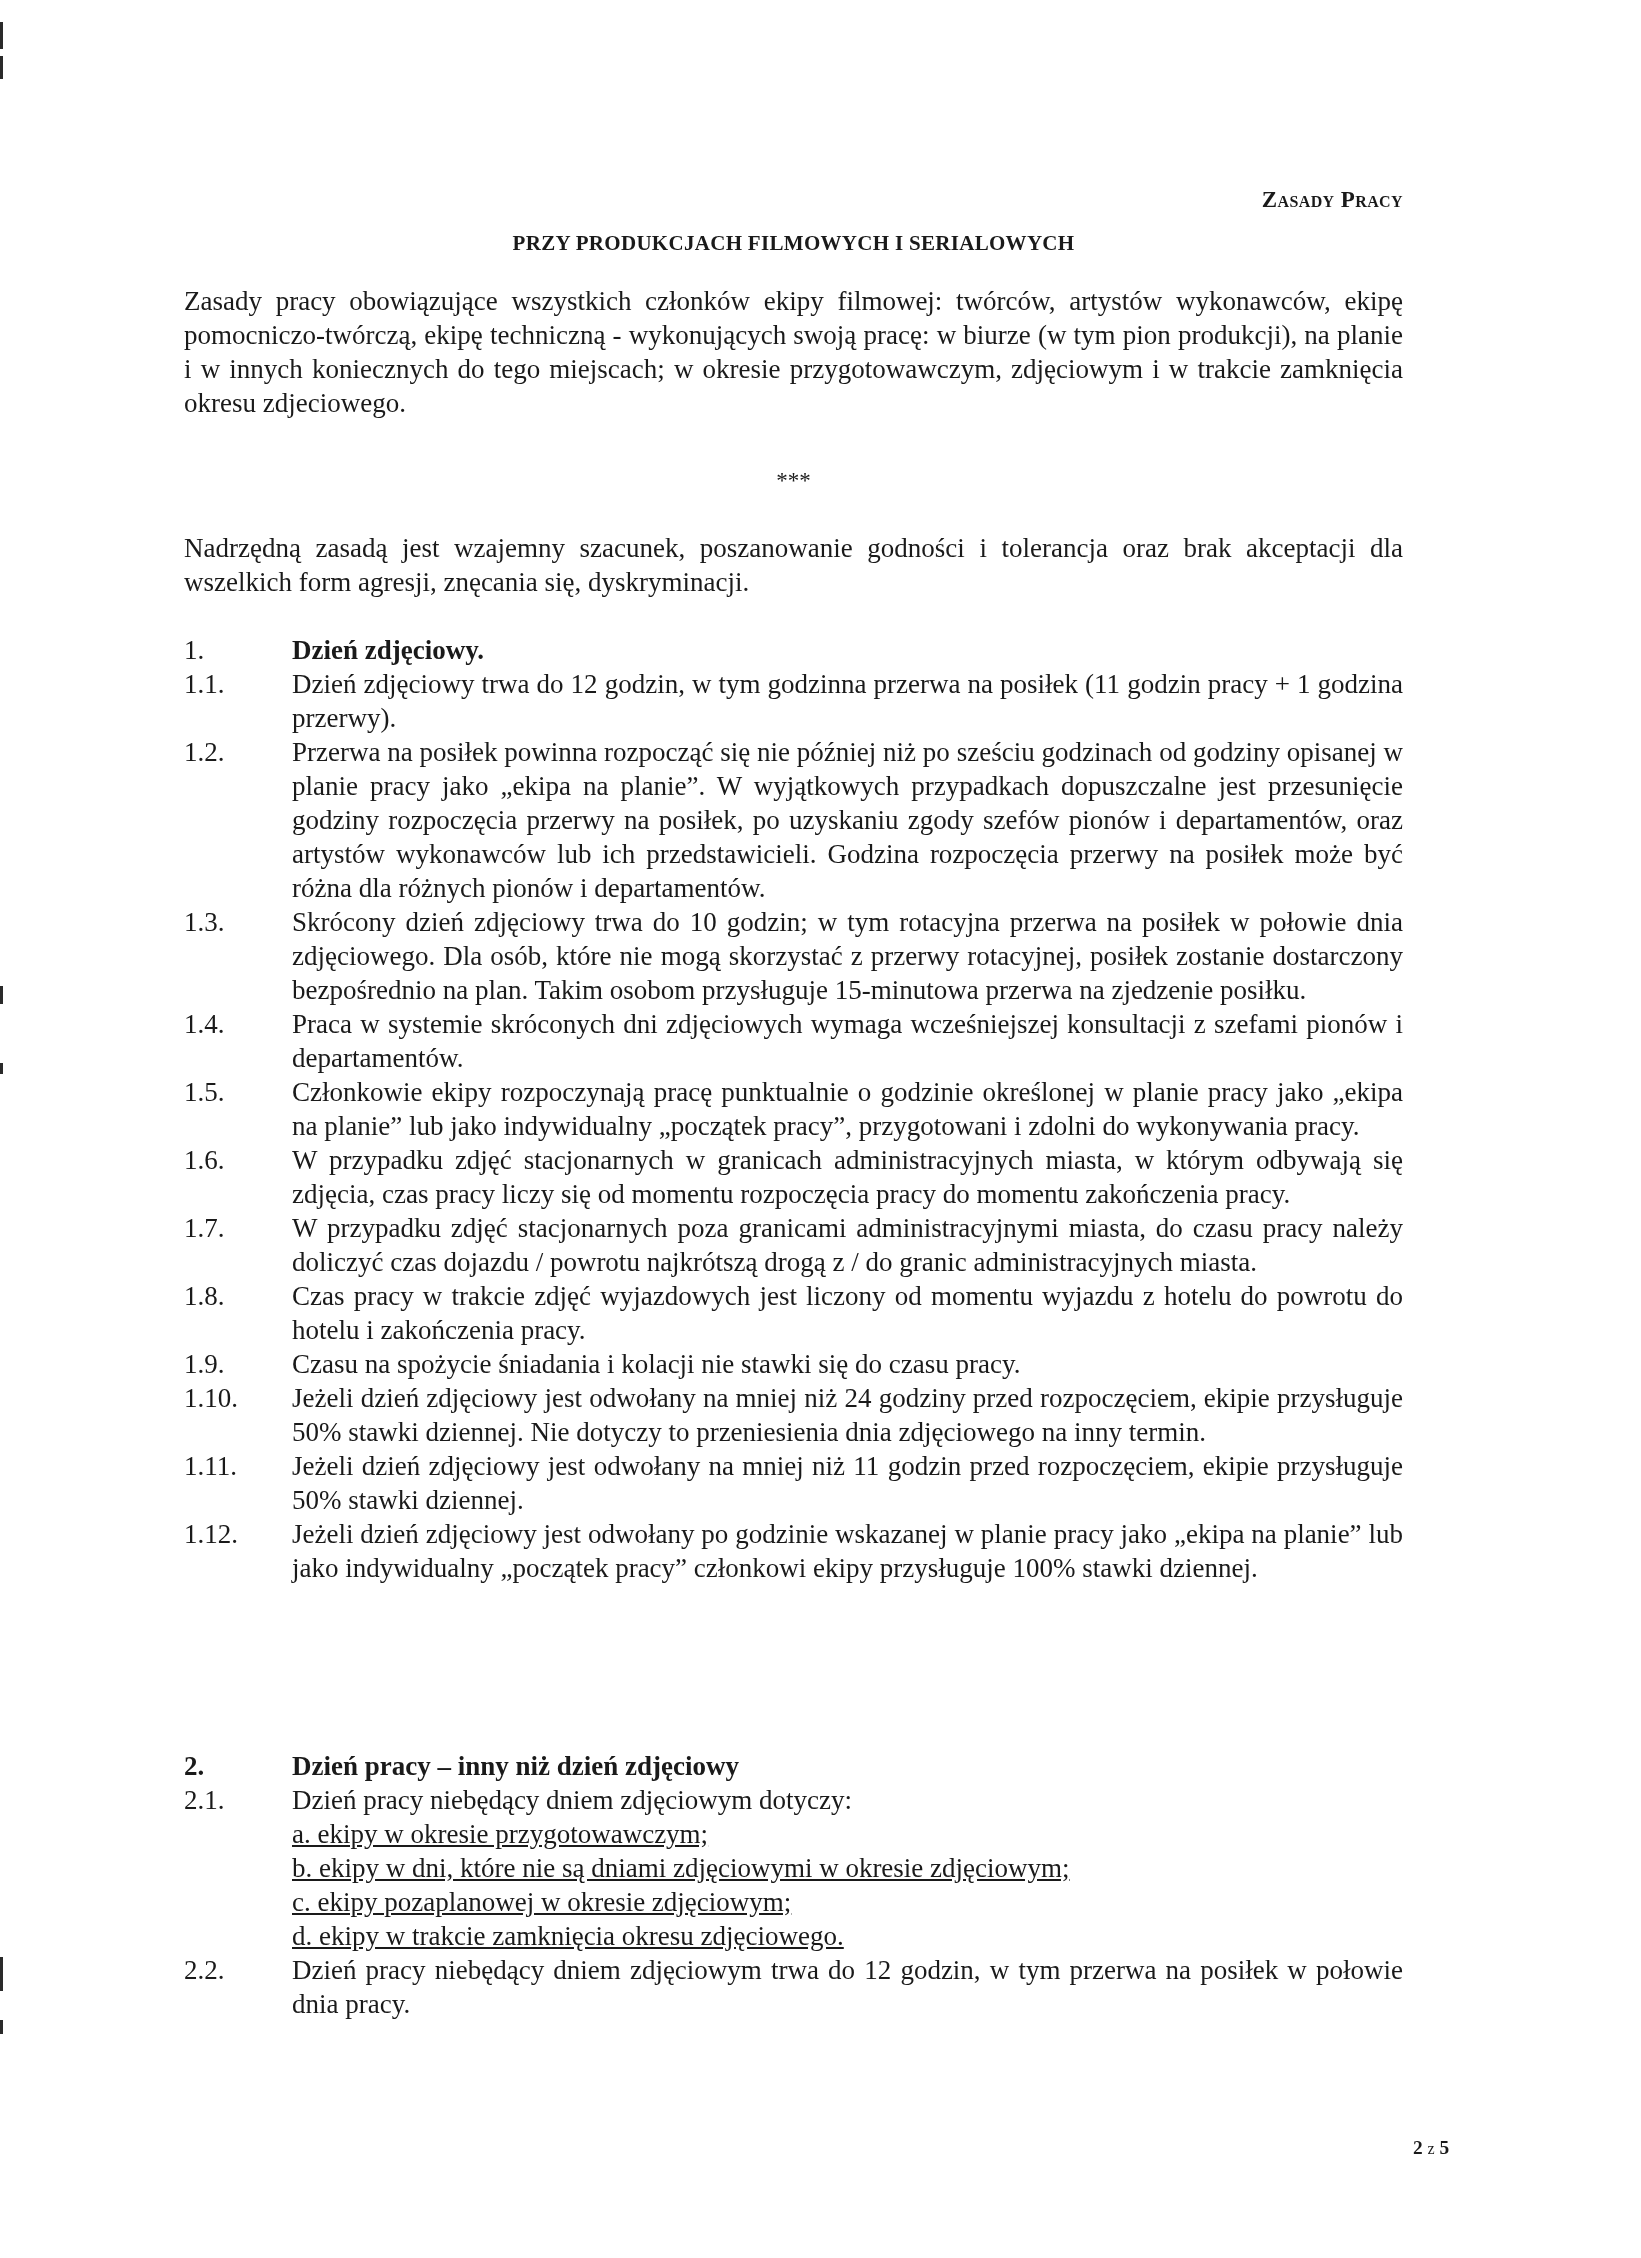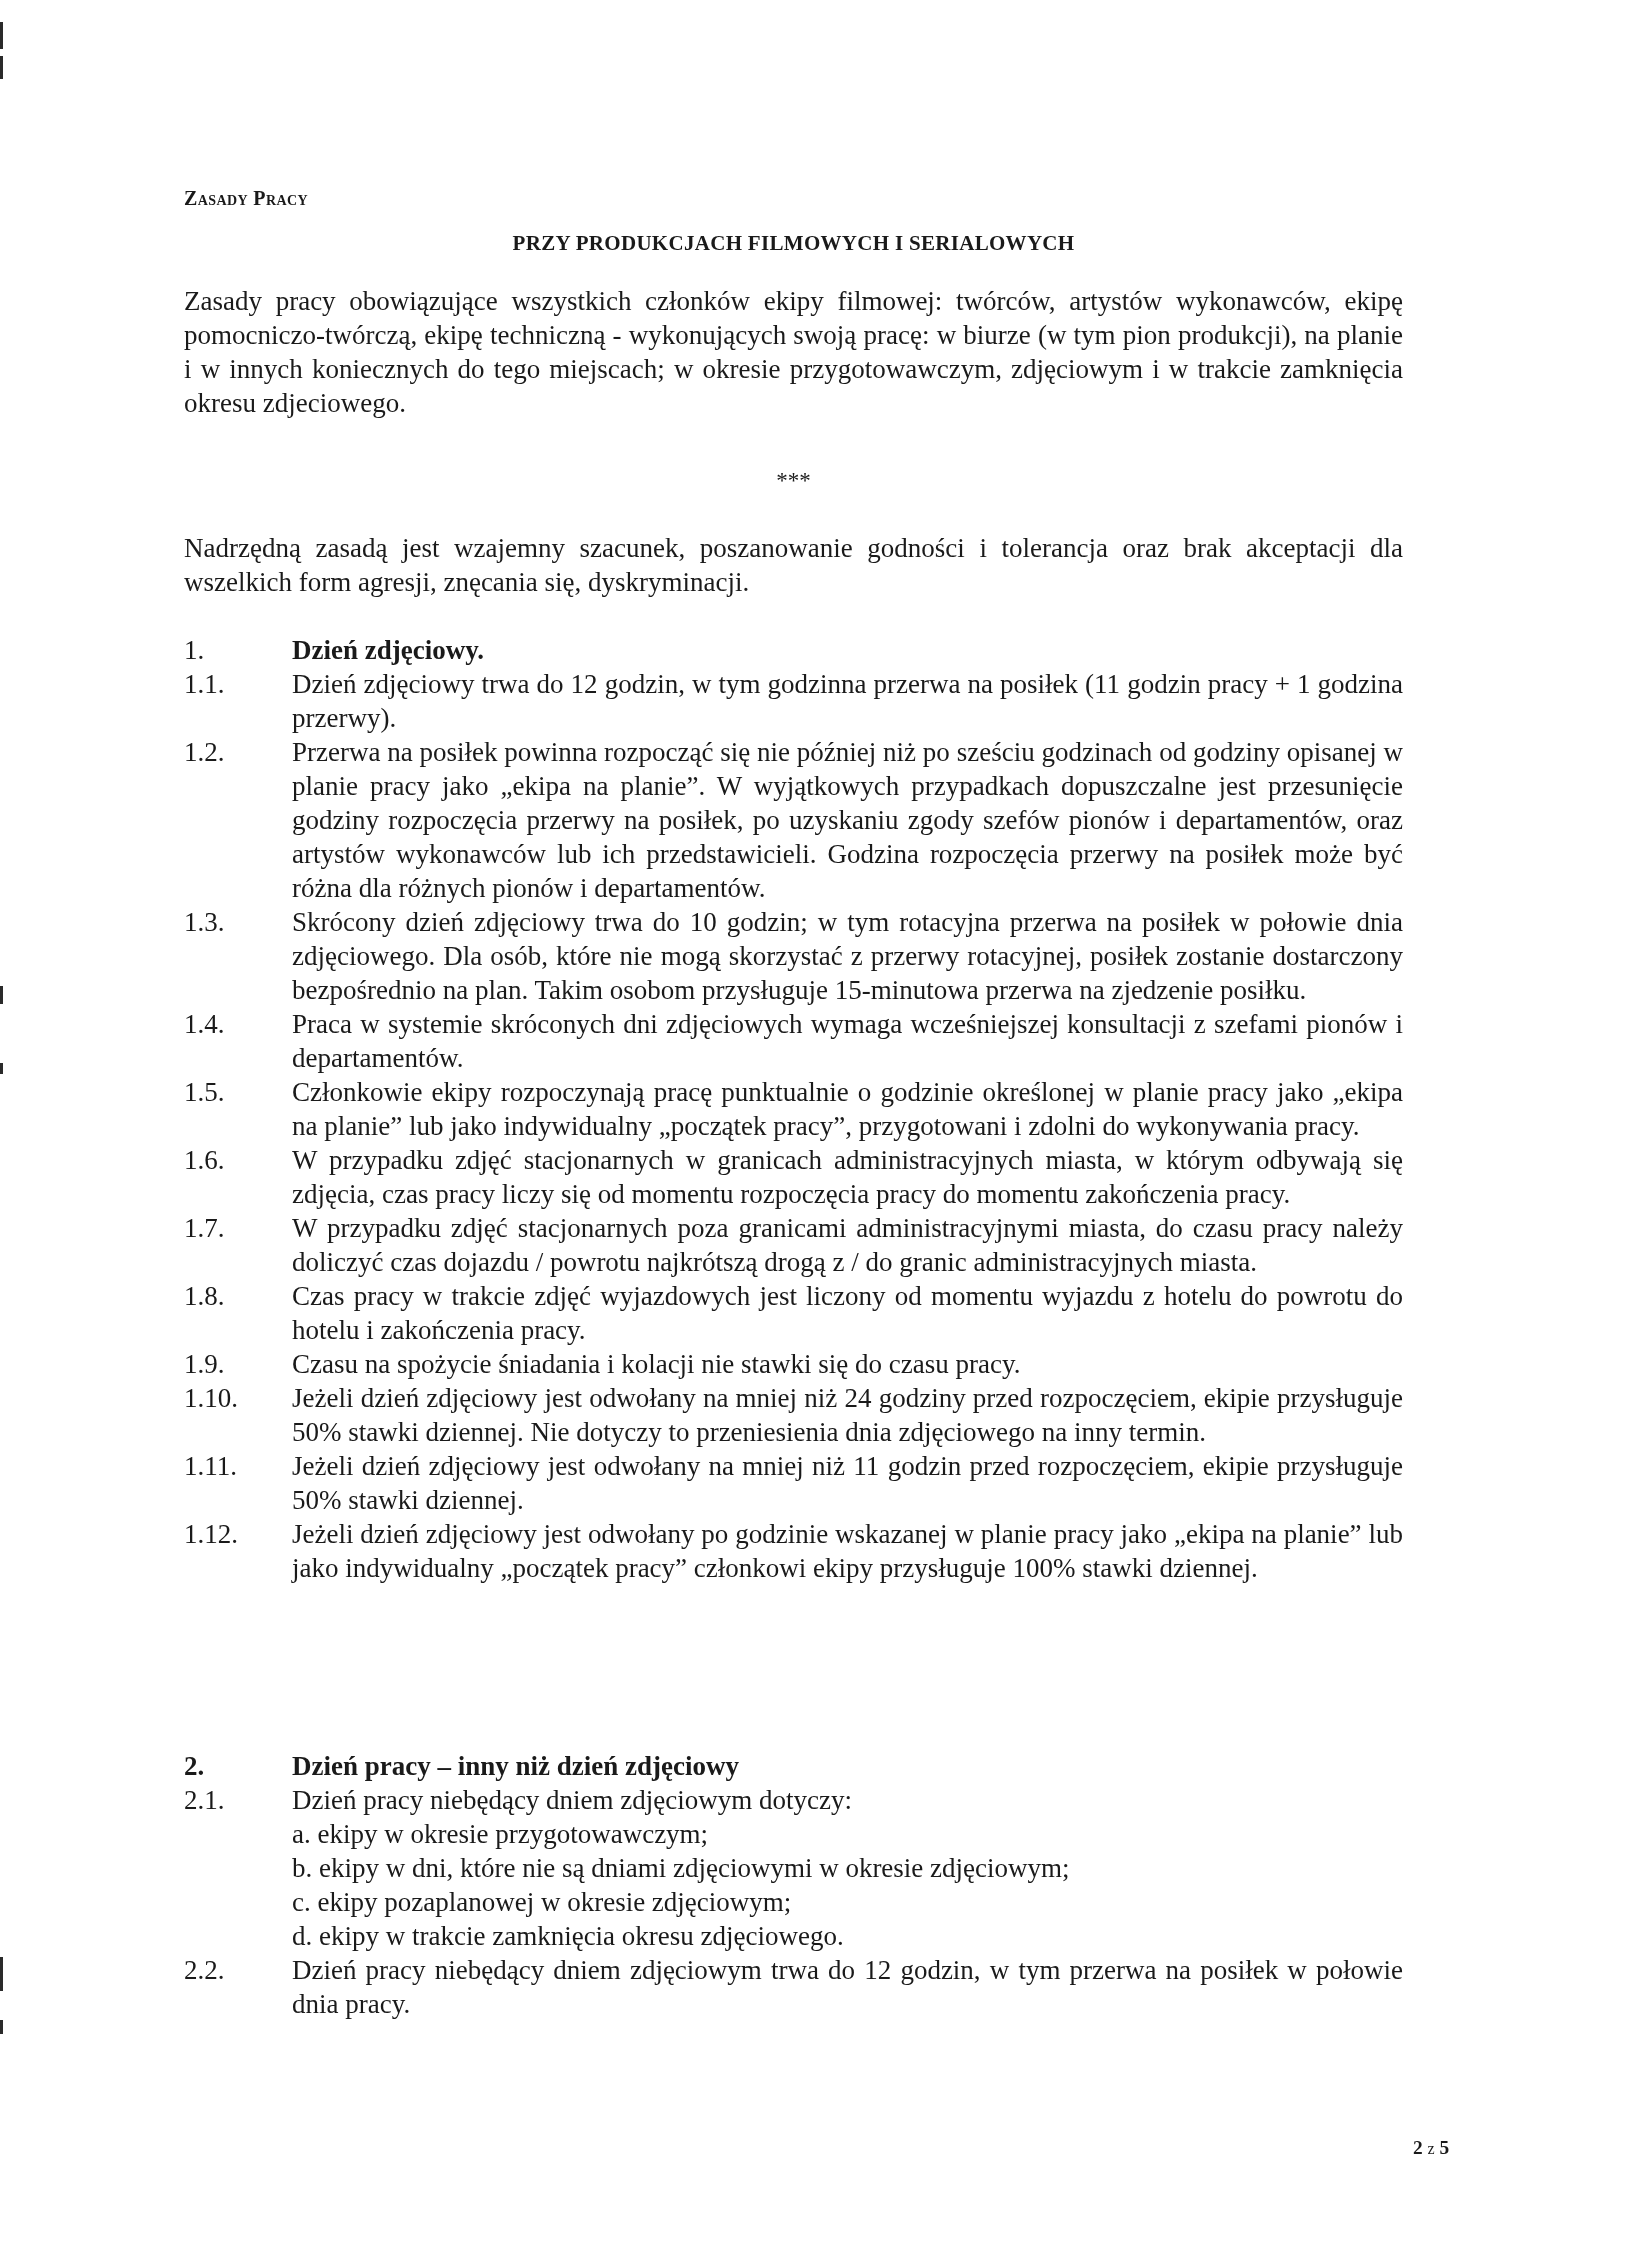--- a/index.html
+++ b/index.html
@@ -4,38 +4,38 @@
 <style>
   html, body { margin: 0; padding: 0; background: #ffffff; }
   body {
     width: 1642px; height: 2258px; position: relative; overflow: hidden;
     font-family: "Liberation Serif", "DejaVu Serif", serif;
     color: #1a1a1a;
   }
   .scan-mark { position: absolute; left: 0; width: 2.6px; background: #2a2a2a; }
   .page { position: absolute; left: 184px; top: 0; width: 1219px; }
   .title {
-    position: absolute; top: 187px; left: 0; width: 100%; text-align: left;
-    font-weight: bold; font-size: 20px; font-variant: small-caps; letter-spacing: 0.4px;
+    position: absolute; top: 187px; left: 0; width: 100%; text-align: right;
+    font-weight: bold; font-size: 23px; font-variant: small-caps; letter-spacing: 0.4px;
   }
   .subtitle {
     position: absolute; top: 231px; left: 0; width: 100%; text-align: center;
     font-weight: bold; font-size: 21px; letter-spacing: 0.3px;
   }
   .para {
     position: absolute; left: 0; width: 1219px; font-size: 27px; line-height: 34px;
     text-align: justify; text-align-last: left;
   }
   .stars { position: absolute; top: 468px; left: 0; width: 100%; text-align: center; font-size: 23px; }
   .list { position: absolute; left: 0; width: 1219px; font-size: 27px; line-height: 34px; }
   .item { display: flex; }
   .num { width: 108px; flex: 0 0 108px; }
   .txt { flex: 1; text-align: justify; text-align-last: left; }
   .head { font-weight: bold; }
-  .sub { padding-left: 108px; }
+  .sub { padding-left: 108px; text-decoration: underline; }
   .pagenum {
     position: absolute; left: 1413px; top: 2137px; font-size: 19.4px; font-weight: bold;
   }
   .pagenum .z { font-weight: normal; font-size: 16px; }
 </style>
 </head>
 <body>
 
 <div class="scan-mark" style="top:22px;height:26.5px;"></div>
 <div class="scan-mark" style="top:56px;height:23px;"></div>

